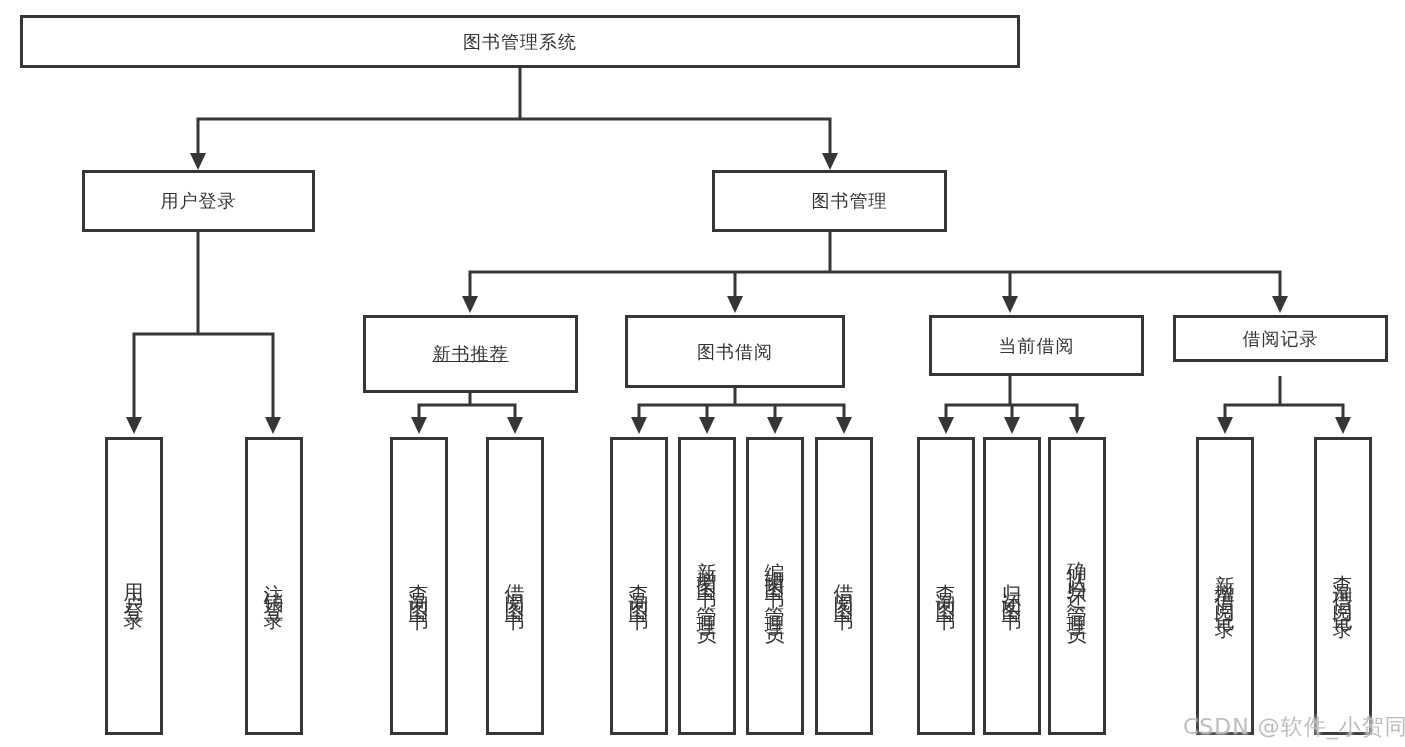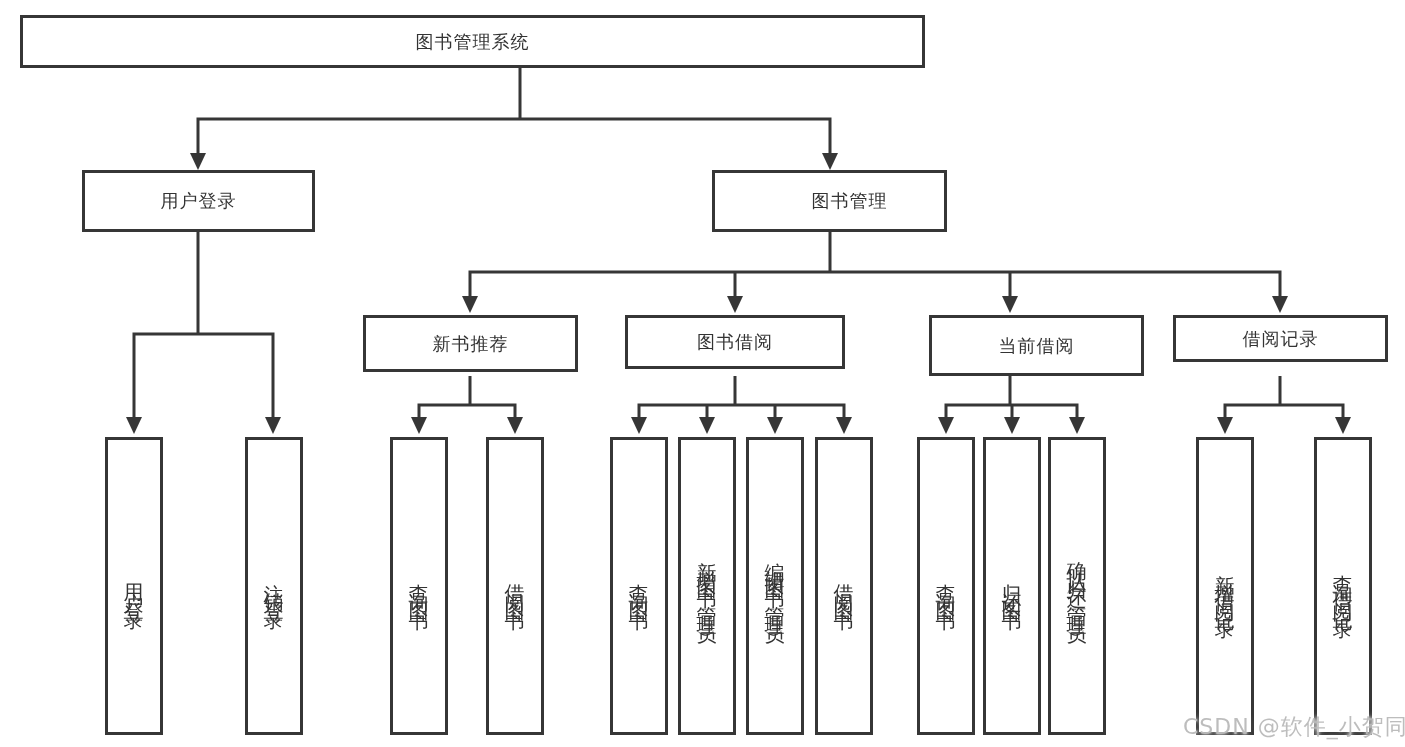--- a/index.html
+++ b/index.html
@@ -116,35 +116,35 @@
       <polygon points="767,417 783,417 775,434"></polygon>
       <polygon points="836,417 852,417 844,434"></polygon>
       <polygon points="938,417 954,417 946,434"></polygon>
       <polygon points="1004,417 1020,417 1012,434"></polygon>
       <polygon points="1069,417 1085,417 1077,434"></polygon>
       <polygon points="1217,417 1233,417 1225,434"></polygon>
       <polygon points="1335,417 1351,417 1343,434"></polygon>
     </g>
   </svg>
 
-  <div class="node root" style="left:20px; top:15px; width:905px; height:53px;">
+  <div class="node root" style="left:20px; top:15px; width:1000px; height:53px;">
     <span>图书管理系统</span>
   </div>
 
   <div class="node branch" style="left:82px; top:170px; width:233px; height:62px;">
     <span>用户登录</span>
   </div>
   <div class="node branch" style="left:712px; top:170px; width:235px; height:62px;padding-left:40px;">
     <span>图书管理</span>
   </div>
 
-  <div class="node branch" style="left:363px; top:315px; width:215px; height:57px;">
+  <div class="node branch" style="left:363px; top:315px; width:215px; height:78px;text-decoration:underline;">
     <span>新书推荐</span>
   </div>
-  <div class="node branch" style="left:625px; top:315px; width:220px; height:54px;">
+  <div class="node branch" style="left:625px; top:315px; width:220px; height:73px;">
     <span>图书借阅</span>
   </div>
   <div class="node branch" style="left:929px; top:315px; width:215px; height:61px;">
     <span>当前借阅</span>
   </div>
   <div class="node branch" style="left:1173px; top:315px; width:215px; height:47px;">
     <span>借阅记录</span>
   </div>
 
   <div class="leaf" style="left:105px;">

